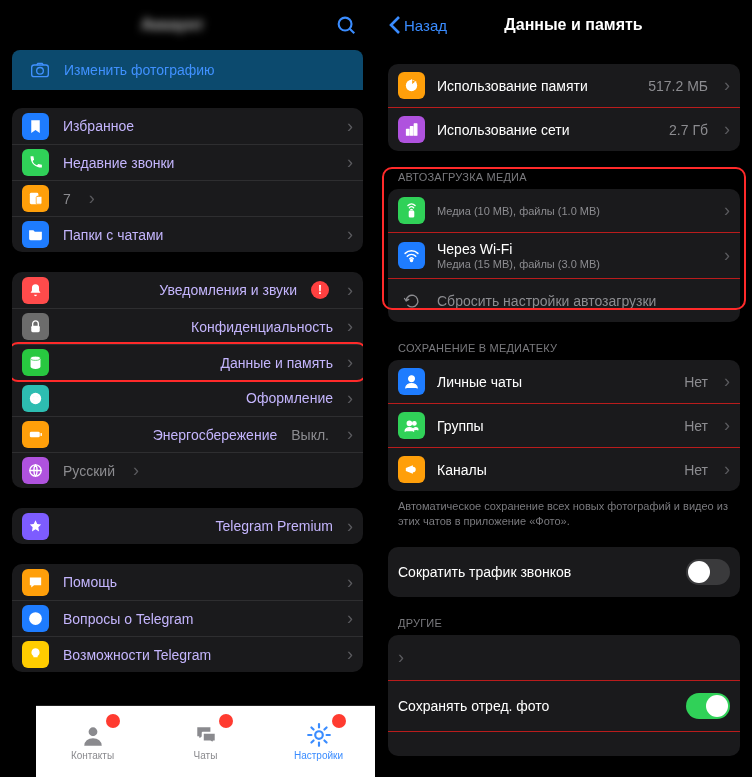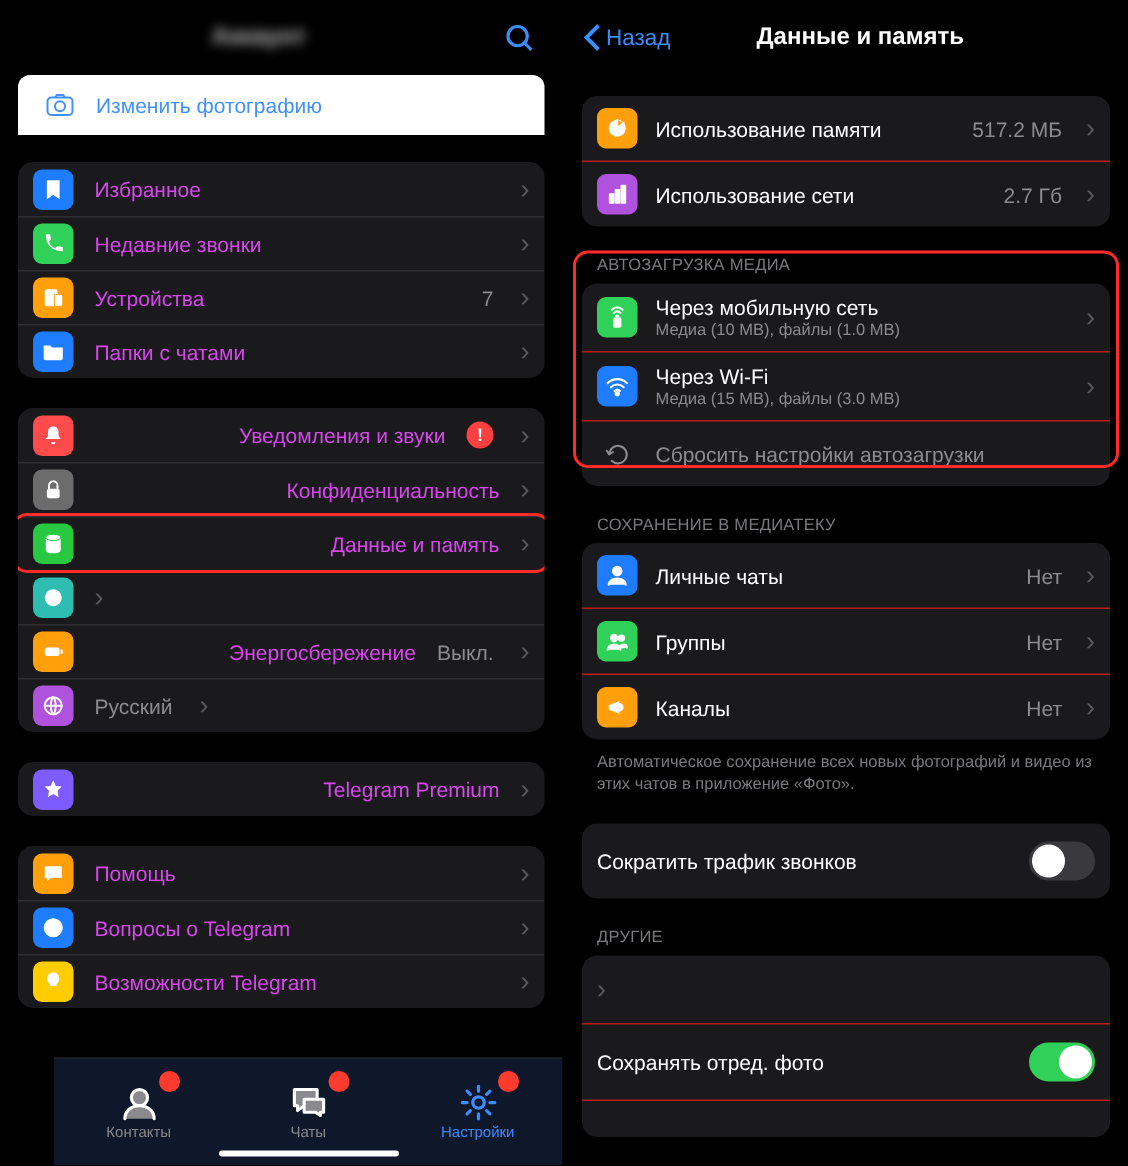--- a/index.html
+++ b/index.html
@@ -13,48 +13,48 @@
   }
   .screen { position: relative; height: 100%; overflow: hidden; }
   .left { width: 376px; border-right: 1px solid #000; }
   .right { width: 376px; }
 
   
   .l-header { height: 50px; display: flex; align-items: center; padding: 0 14px; }
   .l-title { flex: 1; text-align: center; font-size: 16px; font-weight: 600; position: relative; }
   .l-title .blur { filter: blur(4px); color: #bbb; }
   .search-btn { width: 30px; display: flex; justify-content: center; color: #3a8cff; }
-  .l-photo { height: 40px; padding: 0 18px; display: flex; align-items: center; gap: 14px; background:#ffffff; border-radius: 8px 8px 0 0; margin: 0 12px 18px; color: #4091ff; font-size: 14px; }
+  .l-photo { height: 40px; padding: 0 18px; display: flex; align-items: center; gap: 14px; background:#0c4a6e; border-radius: 8px 8px 0 0; margin: 0 12px 18px; color: #4091ff; font-size: 14px; }
   .l-photo .ic { width: 20px; height: 18px; display:flex; align-items:center; justify-content:center; }
 
   .group { margin: 0 12px 20px; background: #1a1a1c; border-radius: 10px; overflow: hidden; }
   .row { height: 36px; display: flex; align-items: center; gap: 14px; padding: 0 10px; position: relative; }
   .row + .row { border-top: 1px solid #2e2e30; }
   .row .icon-wrap { width: 27px; height: 27px; border-radius: 6px; display: flex; align-items: center; justify-content: center; flex-shrink: 0; }
-  .row .label { flex: 1; font-size: 14px; color: #d946ef; }
+  .row .label { flex: 1; font-size: 14px; color: #c4b5fd; }
   .row .val { font-size: 14px; color: #8c8c90; margin-right: 4px; }
   .row .chev { color: #5a5a5e; font-size: 18px; font-weight: 300; }
   .row .alert { width: 18px; height: 18px; border-radius: 50%; background: #ff4040; color: #fff; font-size: 12px; font-weight: 700; display:flex; align-items:center; justify-content:center; margin-right:4px; }
 
   .hl { position:absolute; border: 2.5px solid #ff2a2a; border-radius: 10px; pointer-events:none; }
 
   
   .ic-blue   { background: #1e7cff; }
   .ic-green  { background: #30d158; }
   .ic-orange { background: #ff9f0a; }
   .ic-red    { background: #ff4b4b; }
   .ic-darkg  { background: #6c6c6c; }
   .ic-teal   { background: #2dbdb1; }
   .ic-purple { background: #af52de; }
   .ic-violet { background: #7d5cff; }
   .ic-yellow { background: #ffcc00; }
   .ic-gstorage{ background: #28c840; }
 
   
-  .tabbar { position:absolute; bottom:0; left:0; right:0; height:72px; background:#0f172a; display:flex; border-top:1px solid #222;margin-left:36px;}
+  .tabbar { position:absolute; bottom:0; left:0; right:0; height:72px; background:#ffffff; display:flex; border-top:1px solid #222;margin-left:36px;}
   .tab { flex:1; display:flex; flex-direction:column; align-items:center; justify-content:center; gap:2px; color:#8a8a8e; font-size:10px; position:relative; }
   .tab.active { color:#3a8cff; }
   .tab .dot { position:absolute; top:8px; right:26%; width:14px; height:14px; border-radius:50%; background:#ff3b30; font-size:0; }
   .home-ind{ position:absolute; bottom:6px; left:50%; transform:translateX(-50%); width:120px; height:4px; border-radius:4px; background:#fff;}
 
   
   .r-header { height: 50px; display:flex; align-items:center; padding: 0 12px; }
   .back { color:#3a8cff; display:flex; align-items:center; font-size:15px; gap:2px;text-align:center;}
   .r-title { flex:1; text-align:center; font-size:16px; font-weight:600; margin-left:-40px;}
   .r-content{ padding: 14px 12px 0; }
@@ -123,21 +123,20 @@
           <div class="label">Недавние звонки</div>
           <div class="chev">›</div>
         </div>
         <div class="row">
           <div class="icon-wrap ic-orange">
             <svg width="17" height="17" viewBox="0 0 24 24" fill="none" stroke="#fff" stroke-width="1.9" stroke-linecap="round" stroke-linejoin="round">
               <rect x="4" y="4" width="12" height="16" rx="2" fill="#fff" stroke="none"></rect>
               <rect x="13" y="9" width="8" height="11" rx="1.5" fill="#fff" stroke="#ff9f0a" stroke-width="1"></rect>
             </svg>
           </div>
-          <div class="label">Устройства</div>
           <div class="val">7</div>
           <div class="chev">›</div>
         </div>
         <div class="row">
           <div class="icon-wrap ic-blue">
             <svg width="17" height="17" viewBox="0 0 24 24" fill="none" stroke="#fff" stroke-width="1.9" stroke-linecap="round" stroke-linejoin="round">
               <path d="M3 6h6l2 2h10v10a2 2 0 0 1-2 2H5a2 2 0 0 1-2-2z" fill="#fff" stroke="none"></path>
             </svg>
           </div>
           <div class="label">Папки с чатами</div>
@@ -179,20 +178,21 @@
         <div class="hl" style="top: 70px; left: -4px; right: -4px; height: 40px;"></div>
         <div class="row">
           <div class="icon-wrap ic-teal">
             <svg width="17" height="17" viewBox="0 0 24 24" fill="none" stroke="#fff" stroke-width="1.9" stroke-linecap="round" stroke-linejoin="round">
               <circle cx="12" cy="12" r="8" fill="#fff" stroke="none"></circle>
               <circle cx="9" cy="9" r="1.3" fill="#2dbdb1"></circle>
               <circle cx="15" cy="9" r="1.3" fill="#2dbdb1"></circle>
               <circle cx="9" cy="15" r="1.3" fill="#2dbdb1"></circle>
             </svg>
           </div>
+          <div class="label">Оформление</div>
           <div class="chev">›</div>
         </div>
         <div class="row">
           <div class="icon-wrap ic-orange">
             <svg width="17" height="17" viewBox="0 0 24 24" fill="none" stroke="#fff" stroke-width="1.9" stroke-linecap="round" stroke-linejoin="round">
               <rect x="4" y="8" width="14" height="8" rx="2" fill="#fff" stroke="none"></rect>
               <rect x="19" y="10" width="2" height="4" fill="#fff" stroke="none"></rect>
             </svg>
           </div>
           <div class="label">Энергосбережение</div>
@@ -334,21 +334,20 @@
       <div style="position: relative;">
         <div class="r-group" style="margin-bottom: 20px;">
           <div class="r-row">
             <div class="ic2 ic-green">
               <svg width="17" height="17" viewBox="0 0 24 24" fill="none" stroke="#fff" stroke-width="1.9" stroke-linecap="round" stroke-linejoin="round">
                 <path d="M7 5c3-3 7-3 10 0M9 8c2-2 4-2 6 0M11 11c1-1 1-1 2 0" stroke="#fff" stroke-width="2"></path>
                 <rect x="9" y="13" width="6" height="8" rx="1" fill="#fff"></rect>
               </svg>
             </div>
             <div class="txt">
-              <div class="ttl">Через мобильную сеть</div>
               <div class="sub">Медиа (10 MB), файлы (1.0 MB)</div>
             </div>
             <div class="chev">›</div>
           </div>
           <div class="r-row">
             <div class="ic2 ic-blue">
               <svg width="17" height="17" viewBox="0 0 24 24" fill="none" stroke="#fff" stroke-width="1.9" stroke-linecap="round" stroke-linejoin="round">
                 <path d="M3 9c5-5 13-5 18 0M6 13c3.5-3.5 8.5-3.5 12 0M9.5 16.5c1.5-1.5 3.5-1.5 5 0" stroke="#fff" stroke-width="2"></path>
                 <circle cx="12" cy="19" r="1.5" fill="#fff"></circle>
               </svg>

